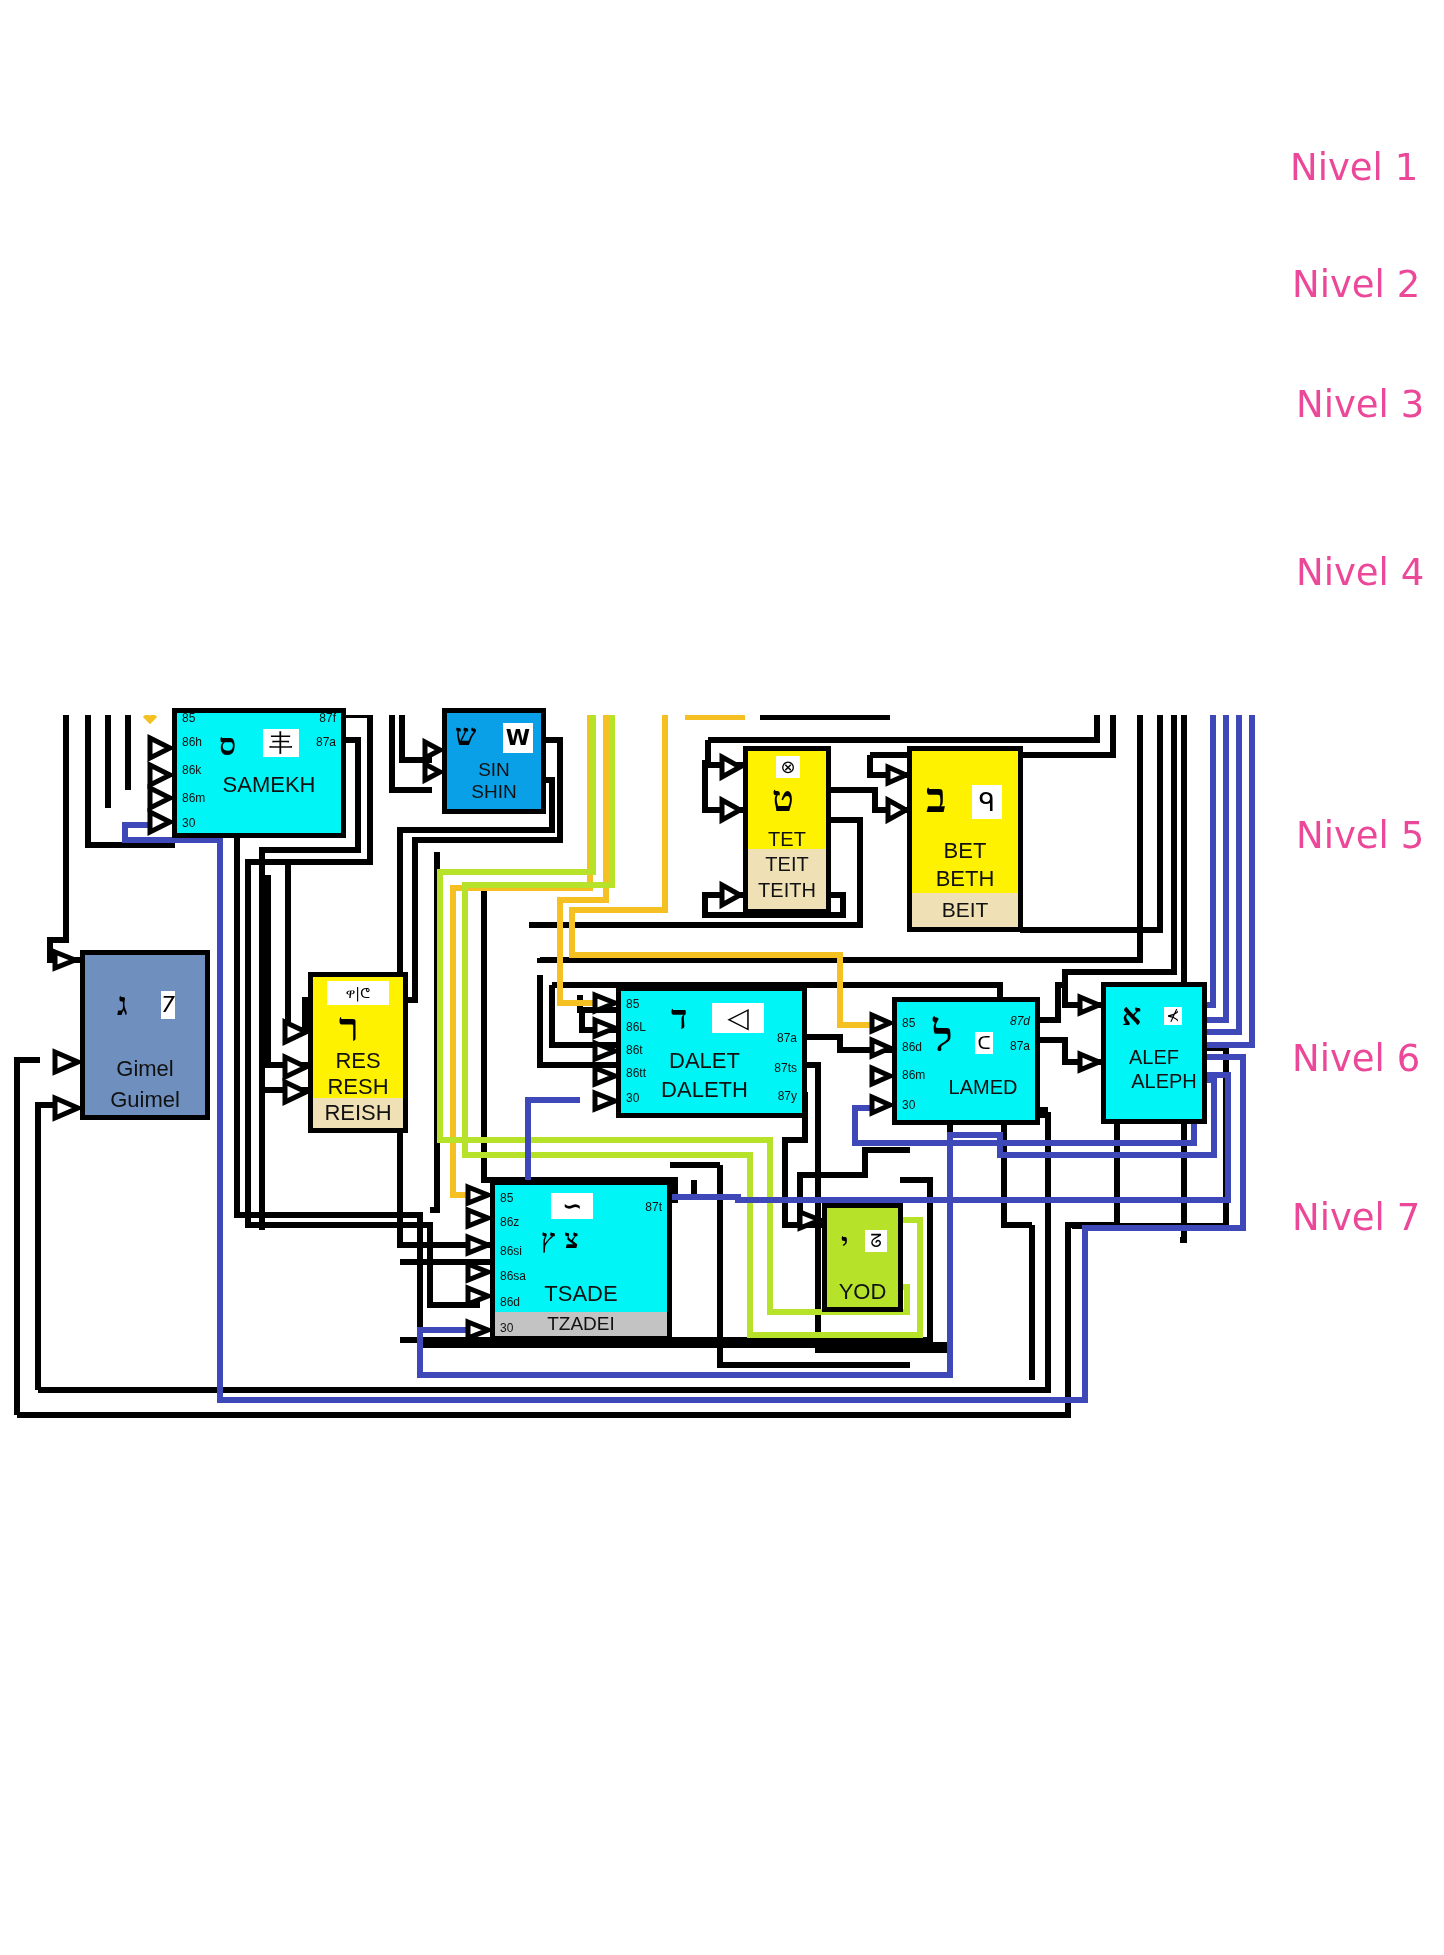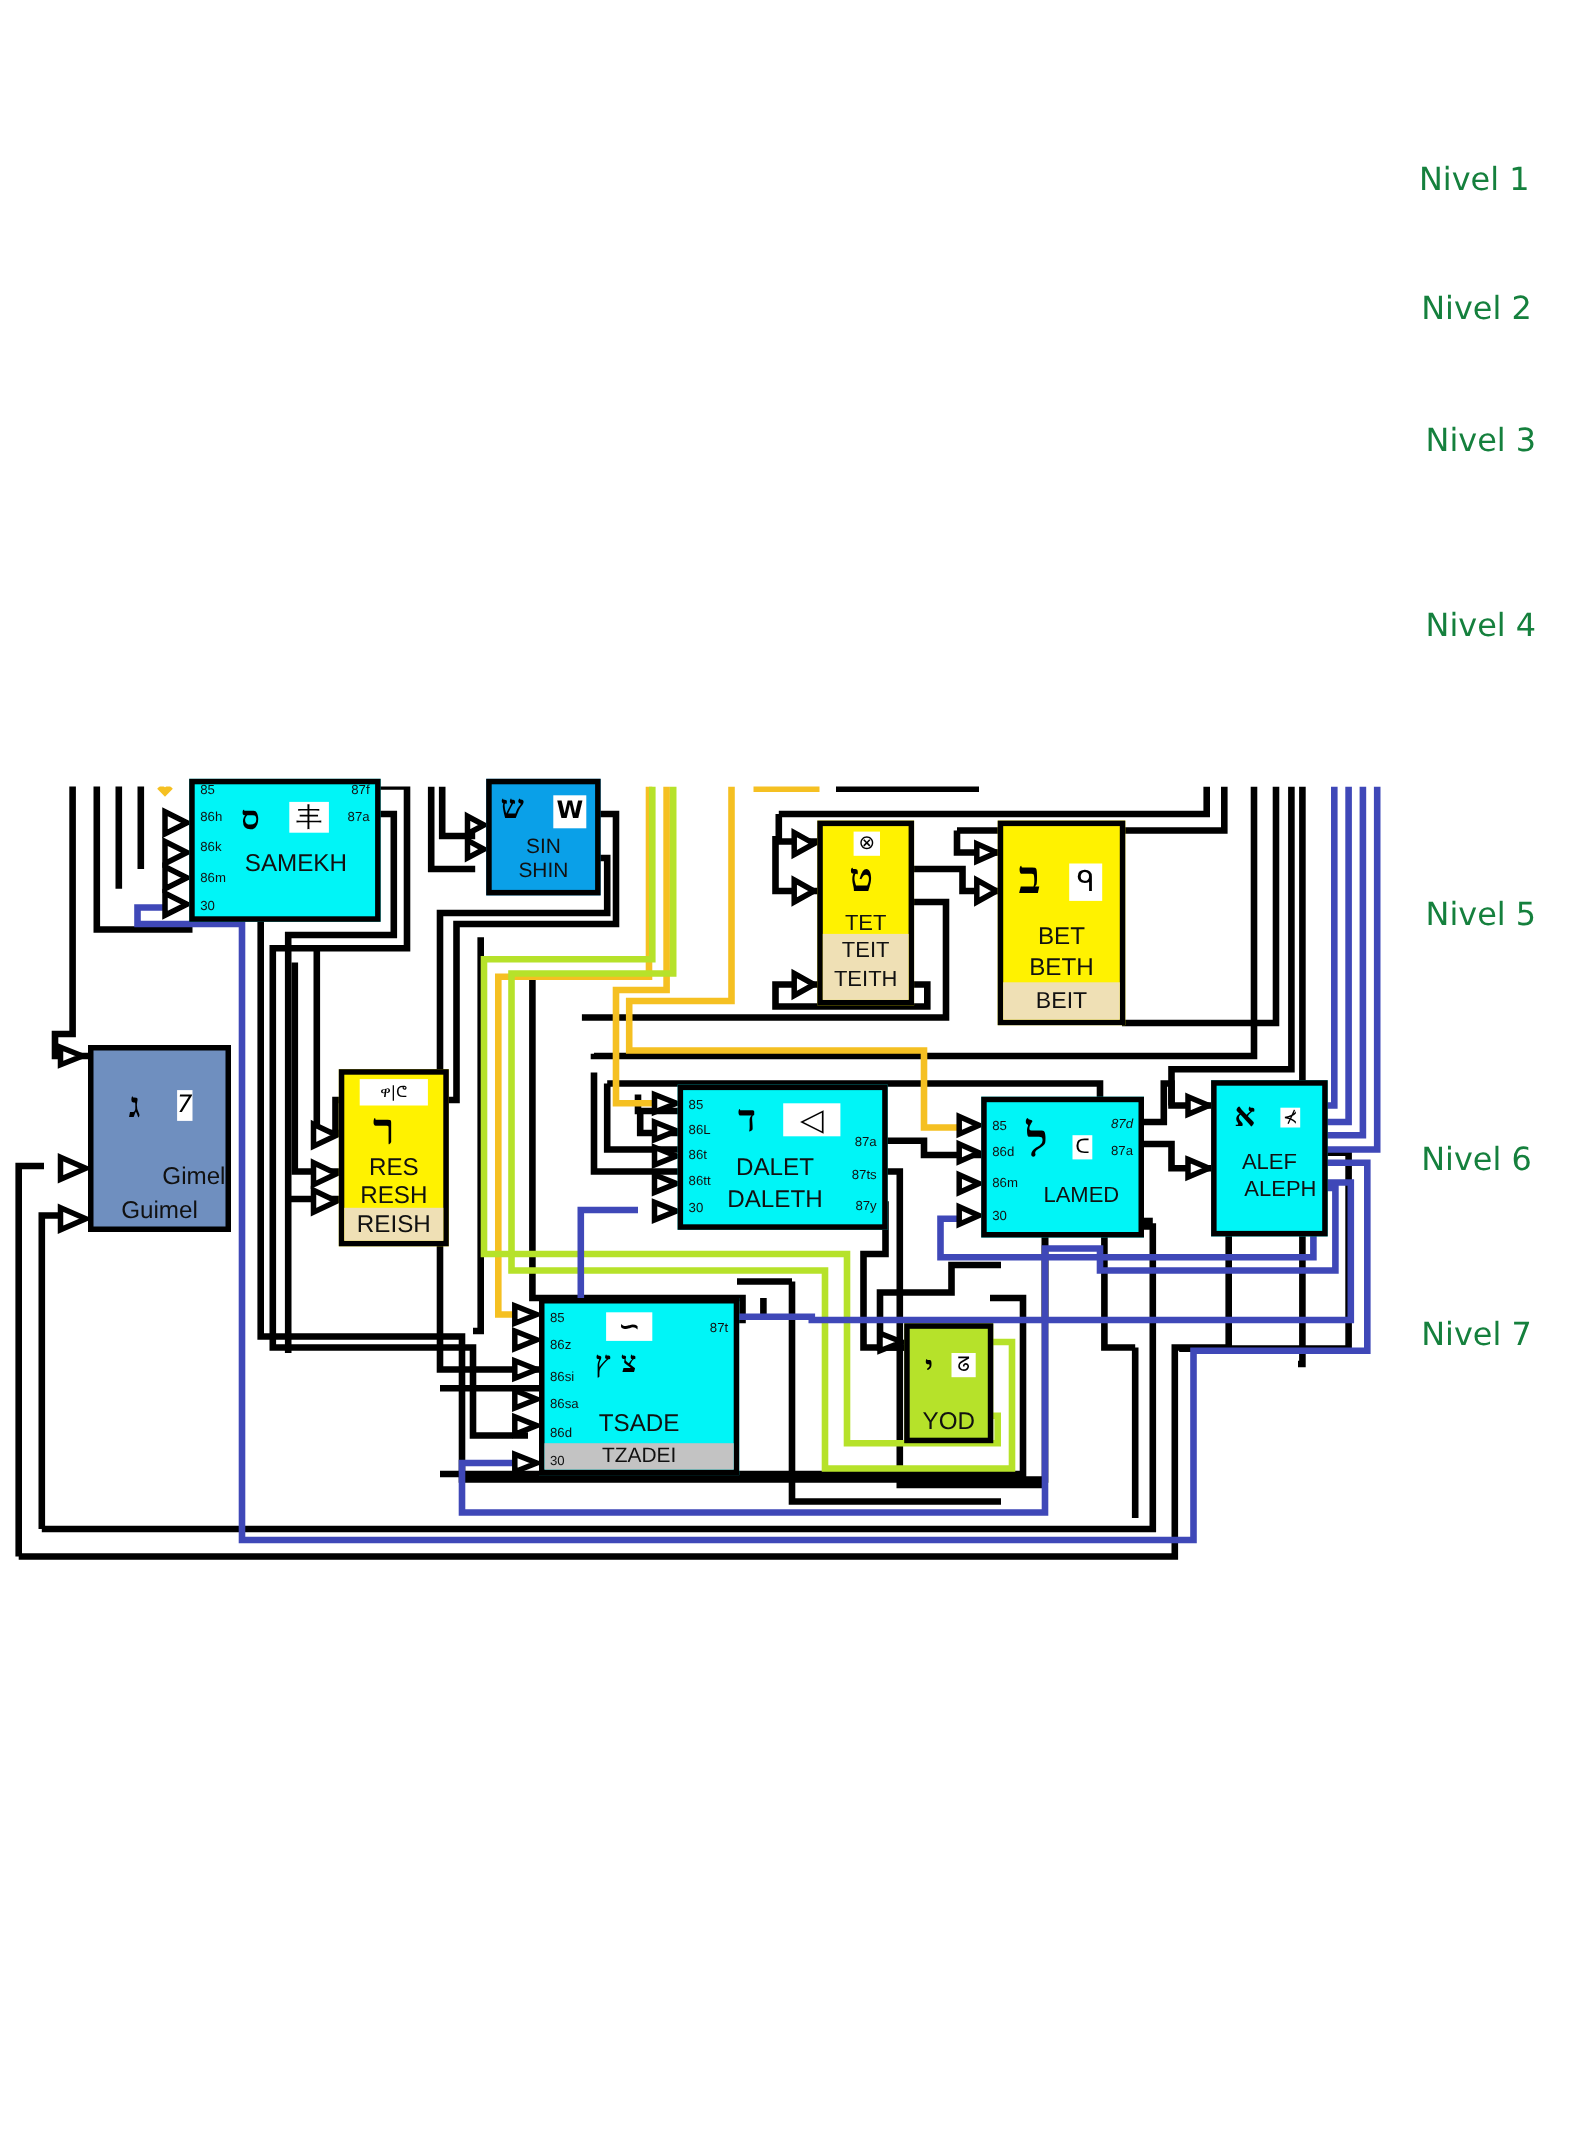--- a/index.html
+++ b/index.html
@@ -1,20 +1,20 @@
 <!DOCTYPE html>
 <html><head>
 <meta charset="utf-8">
 <style>
   html, body { margin: 0; padding: 0; background: #ffffff; }
   body { width: 1444px; height: 1955px; position: relative; overflow: hidden;
          font-family: "Liberation Sans", sans-serif; }
   #wires { position: absolute; left: 0; top: 0; width: 1444px; height: 1955px; }
-  .nivel { position: absolute; color: #15803d; font-family: "DejaVu Sans", sans-serif;
-           font-size: 29px; left: 1290px; width: 140px; }
+  .nivel { position: absolute; color: #ec4899; font-family: "DejaVu Sans", sans-serif;
+           font-size: 37px; left: 1290px; width: 140px; }
   .box { position: absolute; border: 5px solid #000; box-sizing: border-box; color: #111;
          text-align: center; }
   .cyan { background: #00f5f7; }
   .yellow { background: #fff200; }
   .tan { background: #efe0b5; }
   .blue { background: #0aa0e8; }
   .steel { background: #6f8fbf; }
   .lime { background: #b6e22a; }
   .grey { background: #c3c3c3; }
   .port { position: absolute; font-size: 12px; color: #111; }
@@ -213,21 +213,21 @@
   <span class="name" style="top:86px;font-size:22px;">BET</span>
   <span class="name" style="top:114px;font-size:22px;">BETH</span>
   <div class="band tan" style="height:34px;">
     <span class="name" style="top:3px;font-size:21px;">BEIT</span>
   </div>
 </div>
 
 <div class="box steel" style="left:80px;top:950px;width:130px;height:170px;">
   <span class="heb" style="left:32px;top:30px;font-size:32px;">ג</span>
   <span class="glyph" style="left:76px;top:36px;width:14px;height:28px;font-size:22px;font-style:italic;line-height:28px;">7</span>
-  <span class="name" style="top:100px;text-align:right;">Gimel</span>
+  <span class="name" style="top:100px;">Gimel</span>
   <span class="name" style="top:131px;">Guimel</span>
 </div>
 
 <div class="box yellow" style="left:308px;top:972px;width:100px;height:161px;">
   <span class="glyph" style="left:14px;top:4px;width:62px;height:24px;font-size:14px;line-height:24px;">ዋ|ᕦ</span>
   <span class="heb" style="left:26px;top:26px;font-size:40px;">ר</span>
   <span class="name" style="top:70px;">RES</span>
   <span class="name" style="top:96px;">RESH</span>
   <div class="band tan" style="height:30px;">
     <span class="name" style="top:1px;">REISH</span>

